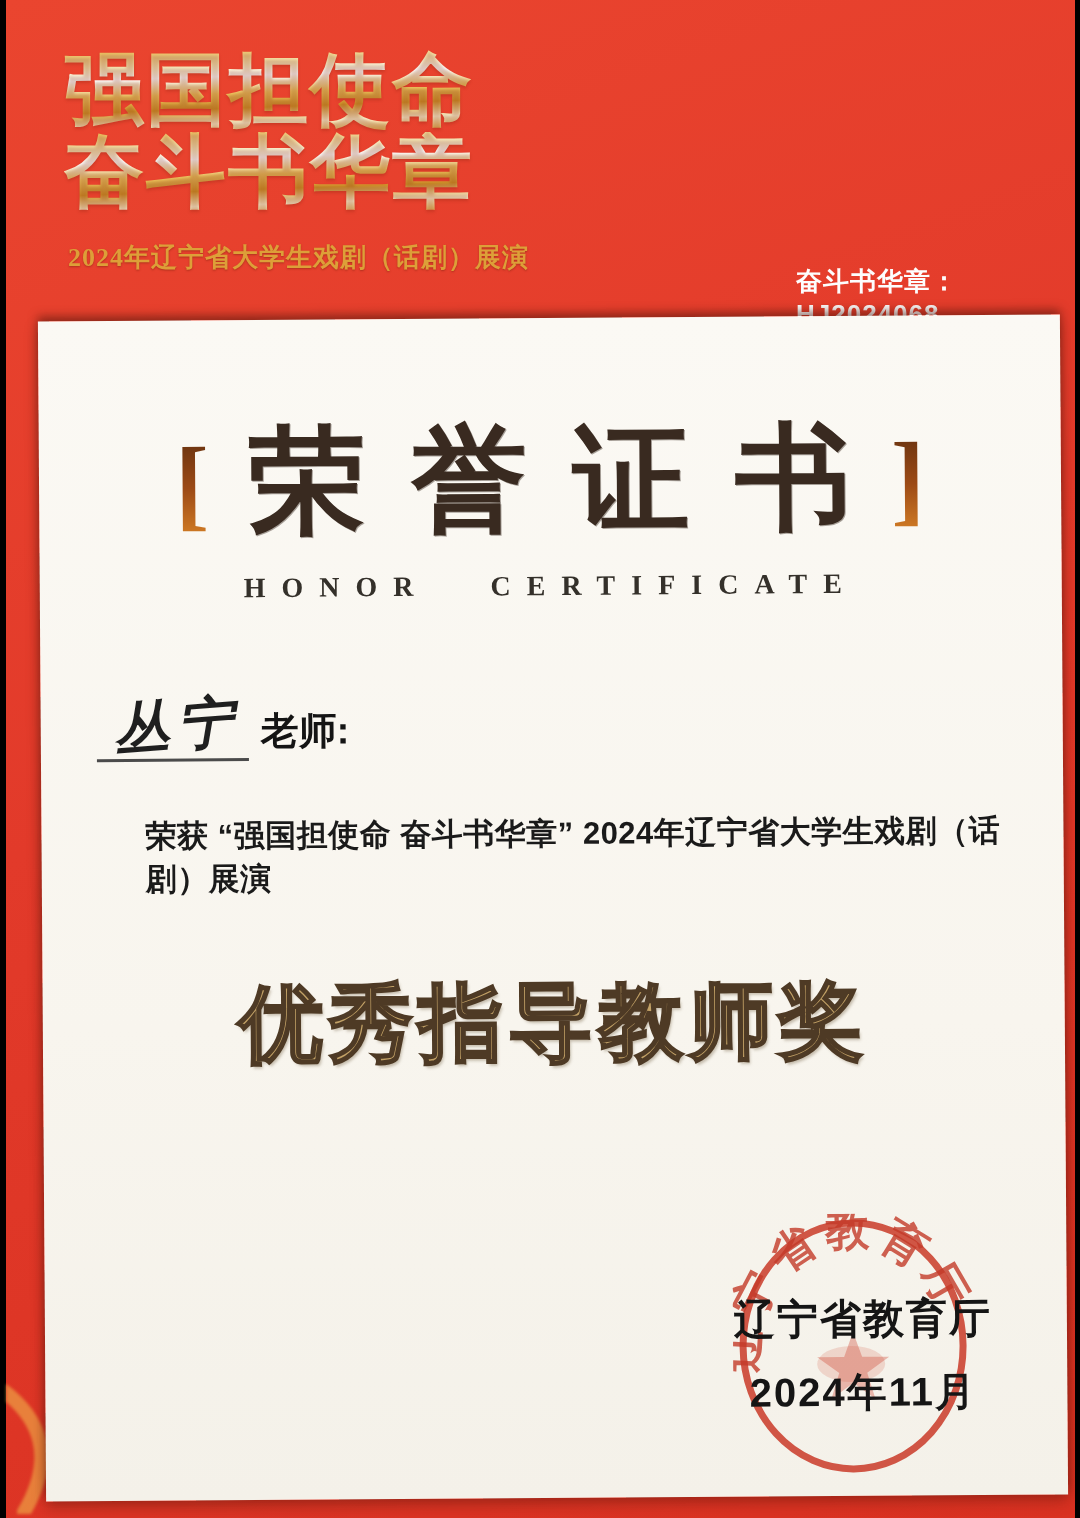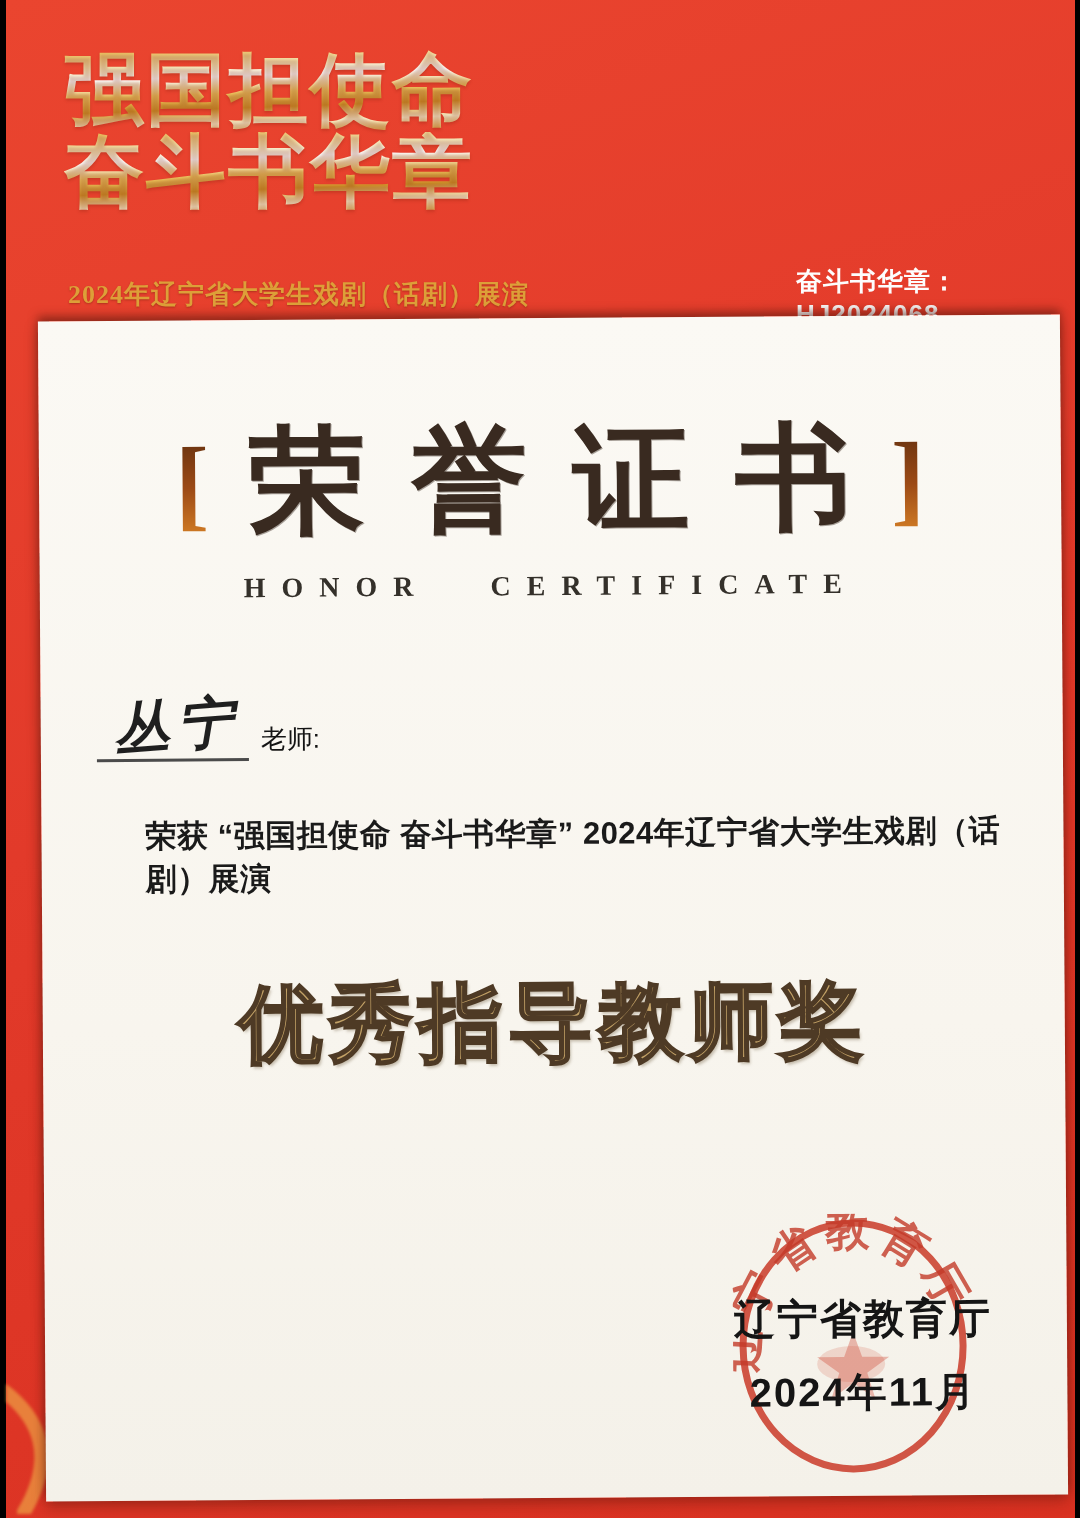--- a/index.html
+++ b/index.html
@@ -22,21 +22,21 @@
     -webkit-background-clip:text; background-clip:text;
     color:#f0c35e; -webkit-text-fill-color:transparent;
     text-shadow:0 2px 3px rgba(120,30,10,0.25);
   }
   .banner-line.l1 { top:50px; }
   .banner-line.l2 { top:132px; }
   .banner-subtitle {
     position:absolute; left:62px; top:240px;
     font-family:"Liberation Serif", serif;
     font-size:26px; font-weight:700; letter-spacing:1px;
-    color:#dd9f38; text-shadow:0 1px 2px rgba(110,30,10,0.45);margin-top:37px;
+    color:#dd9f38; text-shadow:0 1px 2px rgba(110,30,10,0.45);
   }
   .cert-number {
     position:absolute; left:790px; top:264px;
     font-size:26px; font-weight:600; letter-spacing:1px; color:#fdfdfd;
   }
   
   .flourish { position:absolute; left:0; bottom:4px; width:70px; height:160px; opacity:.6; filter:blur(1.5px); }
   
   .paper {
     position:absolute; left:36px; top:318px; width:1022px; height:1180px;
@@ -73,21 +73,21 @@
   .name-underline {
     display:inline-block; width:152px; text-align:center;
     border-bottom:3px solid #4b4b4b; padding:0 4px 2px 4px;
   }
   .handwritten {
     display:inline-block;
     font-family:"DejaVu Serif", serif; font-style:italic; font-weight:700;
     font-size:56px; line-height:1.15; color:#1f1f1f; letter-spacing:8px; margin-right:-8px;
     transform:rotate(-4deg);
   }
-  .teacher-suffix { font-size:26px; font-weight:400; color:#141414; padding-bottom:4px; }
+  .teacher-suffix { font-size:38px; font-weight:700; color:#141414; padding-bottom:4px; }
   .body-text {
     position:absolute; top:494px; left:104px; right:24px;
     font-size:31px; font-weight:700; color:#1a1a1a; letter-spacing:0.5px; line-height:1.4;
   }
   .award {
     position:absolute; top:648px; left:0; width:100%; text-align:center;
     font-family:"Liberation Serif", serif;
     font-size:84px; font-weight:900; letter-spacing:6px;
     color:#c2a166; -webkit-text-stroke:2.5px #4e3a25;
     text-shadow:2px 3px 3px rgba(100,80,50,0.35);

